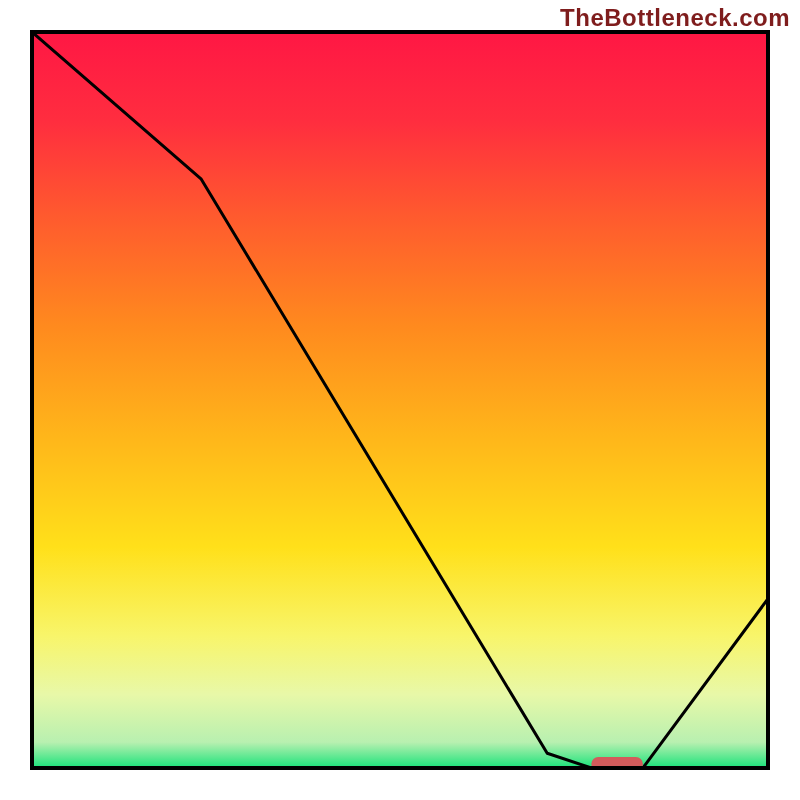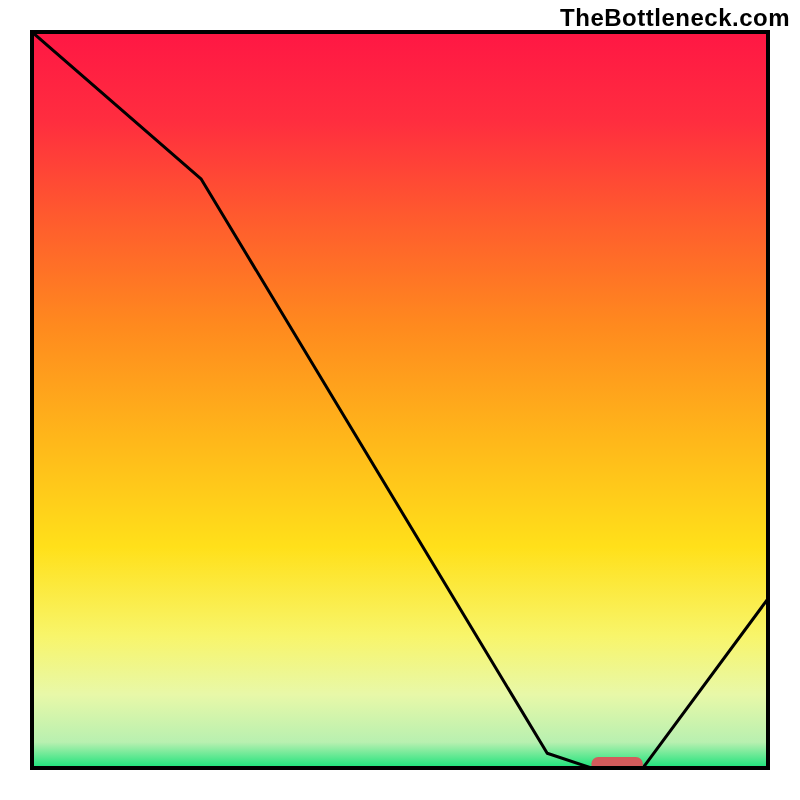--- a/index.html
+++ b/index.html
@@ -15,21 +15,21 @@
     width: 800px;
     height: 800px;
   }
   .watermark {
     position: absolute;
     top: 4px;
     right: 10px;
     font-family: Arial, Helvetica, sans-serif;
     font-size: 24px;
     font-weight: 600;
-    color: #000000;
+    color: #7f1d1d;
     letter-spacing: 0.5px;
   }
   svg {
     display: block;
   }
 </style>
 </head>
 <body>
 
 <div class="stage">

